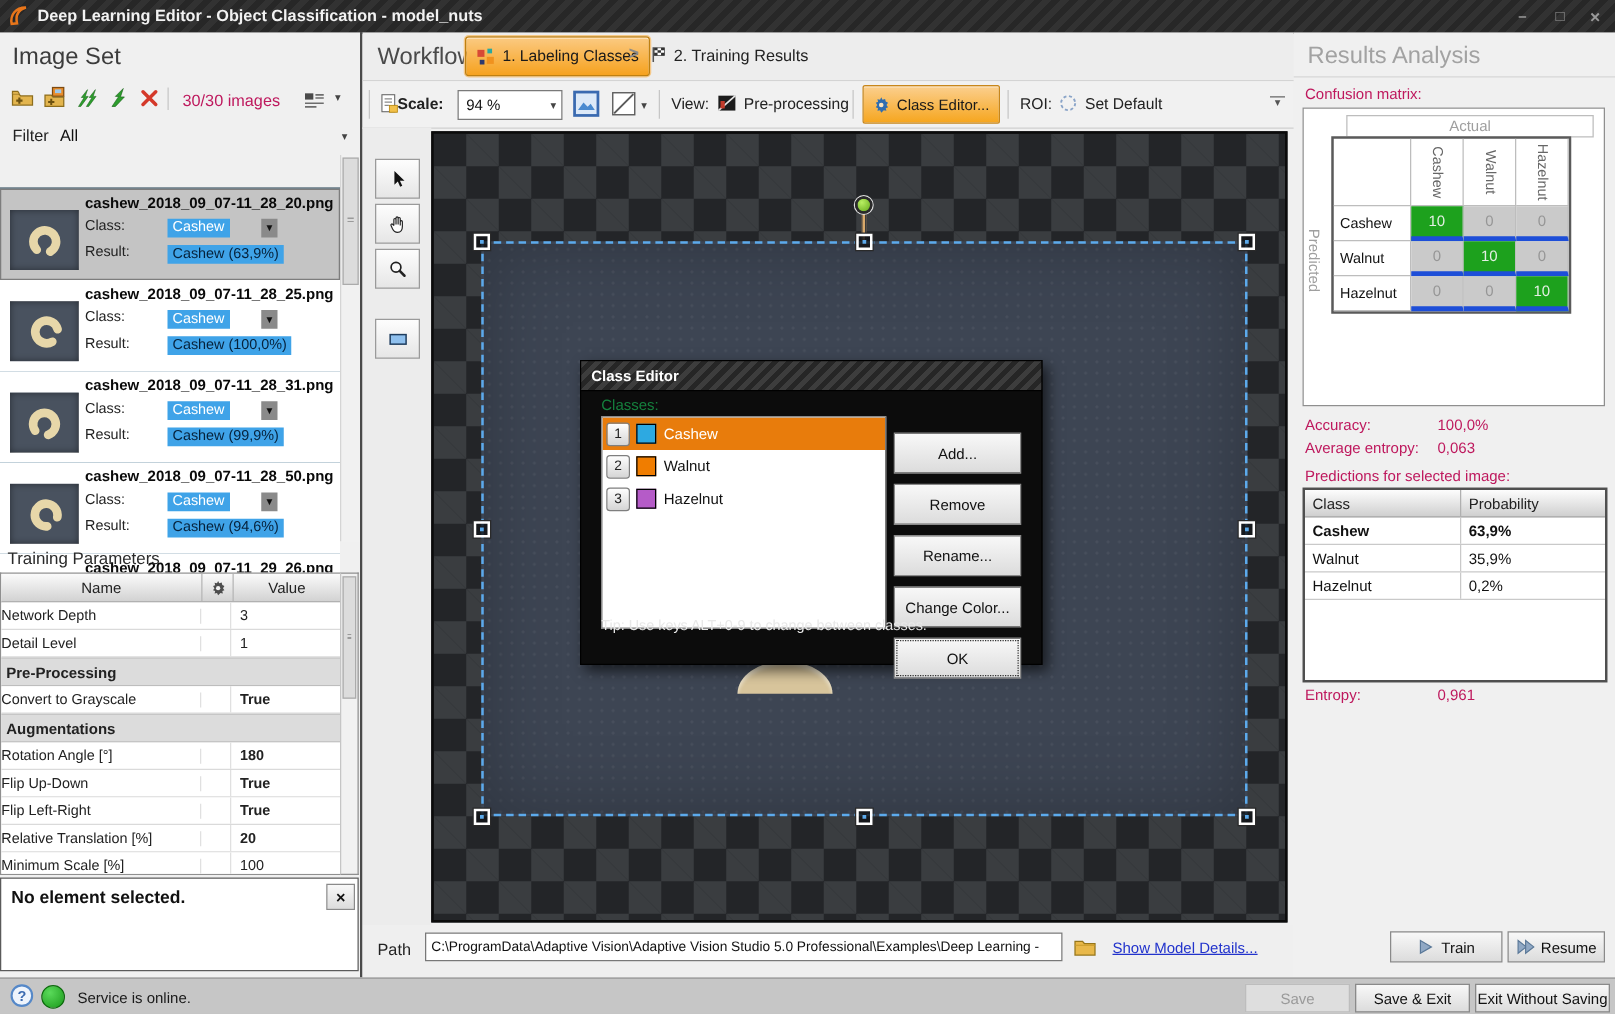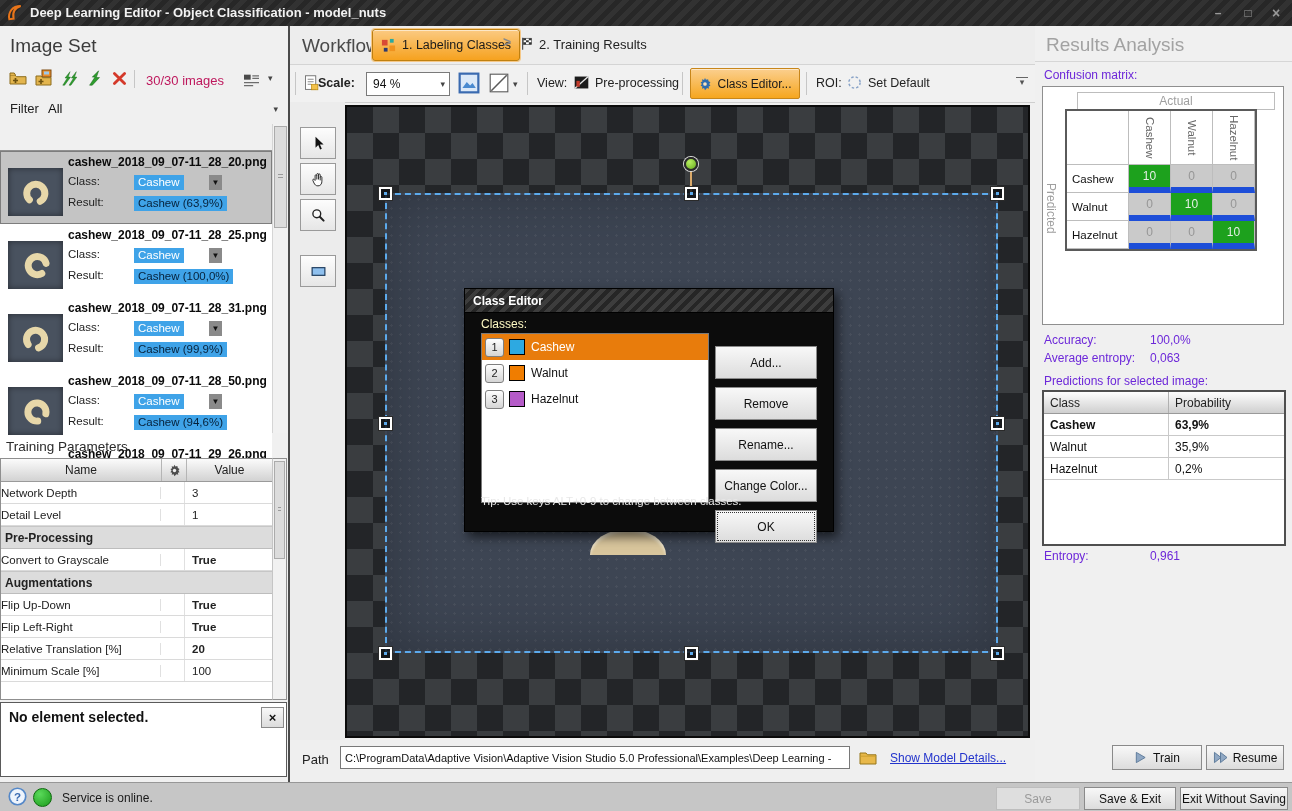--- a/index.html
+++ b/index.html
@@ -97,24 +97,24 @@
     color:#9f9f9f;display:flex;align-items:center;justify-content:center;font-size:12px;}
   .cmx-pred{position:absolute;left:1px;top:96px;color:#9f9f9f;font-size:12px;}
   .cmx-table{position:absolute;left:22px;top:22px;border:2px solid #5a5a5a;background:#fff;}
   .cmx-hrow{display:flex;}
   .cmx-corner{width:62px;height:54px;border-right:1px solid #bdbdbd;border-bottom:1px solid #bdbdbd;box-sizing:border-box;}
   .cmx-h{width:42px;height:54px;border-right:1px solid #bdbdbd;border-bottom:1px solid #bdbdbd;box-sizing:border-box;
     display:flex;align-items:center;justify-content:center;color:#666;font-size:11.5px;}
   .cmx-row{display:flex;}
   .cmx-lbl{width:62px;height:28px;border-right:1px solid #bdbdbd;border-bottom:1px solid #bdbdbd;box-sizing:border-box;
     display:flex;align-items:center;padding-left:5px;font-size:11.5px;color:#111;}
-  .cmx-cell{width:42px;height:28px;border-right:1px solid #bdbdbd;border-bottom:6px solid #1d4ed8;box-sizing:border-box;
+  .cmx-cell{width:42px;height:28px;border-right:1px solid #bdbdbd;border-bottom:4px solid #1d4ed8;box-sizing:border-box;
     display:flex;align-items:center;justify-content:center;background:#cacaca;color:#969696;font-size:12px;}
   .cmx-cell.diag{background:#1da11d;color:#e4efe4;}
-  .glabel{color:#6d28d9;font-size:12px;}
+  .glabel{color:#be185d;font-size:12px;}
   
   .pred-table{left:1042px;top:390px;width:240px;height:152px;background:#fff;border:2px solid #4f4f4f;}
   .pred-head{display:flex;height:21px;background:linear-gradient(#fdfdfd,#cfcfcf);border-bottom:1px solid #9a9a9a;}
   .pred-h1{width:118px;border-right:1px solid #b0b0b0;display:flex;align-items:center;padding-left:6px;font-size:12px;color:#222;}
   .pred-h2{flex:1;display:flex;align-items:center;padding-left:6px;font-size:12px;color:#222;}
   .pred-row{display:flex;height:21px;border-bottom:1px solid #c9c9c9;font-size:12px;color:#111;}
   .pred-row.b{font-weight:bold;}
   .pred-c1{width:118px;border-right:1px solid #c9c9c9;display:flex;align-items:center;padding-left:6px;}
   .pred-c2{flex:1;display:flex;align-items:center;padding-left:6px;}
   
@@ -302,20 +302,25 @@
             <div class="pval">1</div>
           </div>
           <div class="prow psec">Pre-Processing</div>
           <div class="prow">
             <div class="pname">Convert to Grayscale</div>
             <div class="pgear"></div>
             <div class="pval b">True</div>
           </div>
           <div class="prow psec">Augmentations</div>
           <div class="prow">
+            <div class="pname">Rotation Angle [°]</div>
+            <div class="pgear"></div>
+            <div class="pval b">180</div>
+          </div>
+          <div class="prow">
             <div class="pname">Flip Up-Down</div>
             <div class="pgear"></div>
             <div class="pval b">True</div>
           </div>
           <div class="prow">
             <div class="pname">Flip Left-Right</div>
             <div class="pgear"></div>
             <div class="pval b">True</div>
           </div>
           <div class="prow">
@@ -457,21 +462,21 @@
     <div class="handle" style="left:338px;top:80px;"></div>
     <div class="handle" style="left:644px;top:80px;"></div>
     <div class="handle" style="left:32px;top:310px;"></div>
     <div class="handle" style="left:644px;top:310px;"></div>
     <div class="handle" style="left:32px;top:540px;"></div>
     <div class="handle" style="left:338px;top:540px;"></div>
     <div class="handle" style="left:644px;top:540px;"></div>
 
     <div class="dialog">
       <div class="dlg-title">Class Editor</div>
-      <div style="position:absolute;left:16px;top:28px;color:#fef9c3;font-size:12px;">Classes:</div>
+      <div style="position:absolute;left:16px;top:28px;color:#15803d;font-size:12px;">Classes:</div>
       <div class="clist">
           <div class="citem csel">
             <span class="cbadge">1</span>
             <span class="cswatch" style="background: rgb(45, 169, 225);"></span>
             <span class="cname">Cashew</span>
           </div>
           <div class="citem">
             <span class="cbadge">2</span>
             <span class="cswatch" style="background: rgb(240, 125, 0);"></span>
             <span class="cname">Walnut</span>

